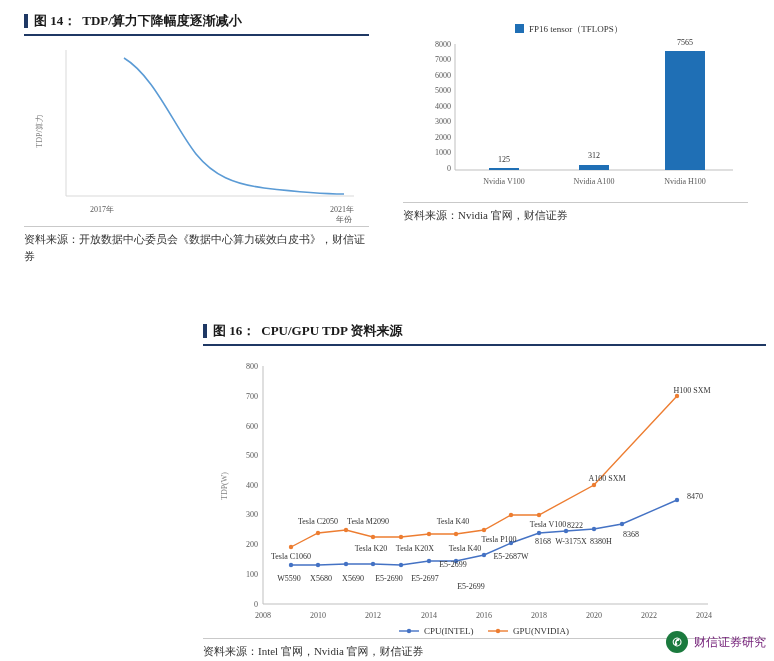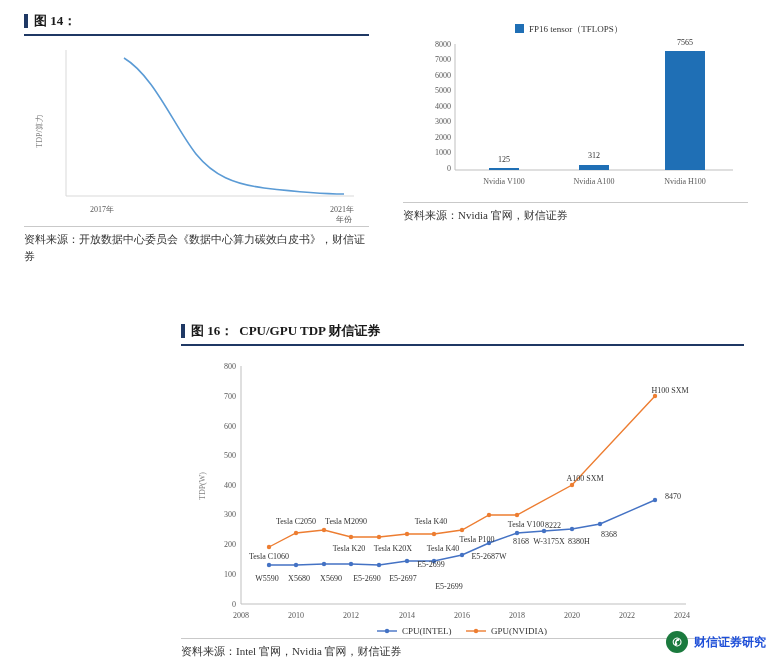--- a/index.html
+++ b/index.html
@@ -31,29 +31,30 @@
 
   
   .logo{
     position:absolute;right:8px;bottom:8px;display:flex;align-items:center;gap:6px;
   }
   .logo .circle{
     width:22px;height:22px;border-radius:50%;background:#1b7a3e;
     display:flex;align-items:center;justify-content:center;
     color:#fff;font-size:11px;font-weight:bold;
   }
-  .logo .txt{font-size:12px;color:#1d4ed8;font-weight:bold;}
+  .logo .txt{font-size:12px;color:#701a75;font-weight:normal;}
 </style>
 </head>
 <body>
 
 <div class="panel" style="left:24px;top:12px;width:345px;">
   <div class="fig-title title-rule">
     <span class="marker"></span>
     <span>图 14：</span>
+    <span>TDP/算力下降幅度逐渐减小</span>
   </div>
   <div class="chartbox" style="height:190px;">
     <svg width="345" height="190" viewBox="0 0 345 190">
 
       <line x1="42" y1="14" x2="42" y2="160" stroke="#d9d9d9" stroke-width="1"></line>
 
       <line x1="42" y1="160" x2="330" y2="160" stroke="#d9d9d9" stroke-width="1"></line>
 
       <text class="axis-label" x="18" y="95" transform="rotate(-90 18 95)" text-anchor="middle">TDP/算力</text>
 
@@ -98,25 +99,25 @@
       <text class="dlabel" x="282" y="33" text-anchor="middle">7565</text>
 
       <text class="tick" x="101" y="172" text-anchor="middle">Nvidia V100</text>
       <text class="tick" x="191" y="172" text-anchor="middle">Nvidia A100</text>
       <text class="tick" x="282" y="172" text-anchor="middle">Nvidia H100</text>
     </svg>
   </div>
   <div class="src">资料来源：Nvidia 官网，财信证券</div>
 </div>
 
-<div class="panel" style="left:181px;top:322px;width:563px;">
+<div class="panel" style="left:203px;top:322px;width:563px;">
   <div class="fig-title title-rule">
     <span class="marker"></span>
     <span>图 16：</span>
-    <span>CPU/GPU TDP 财信证券</span>
+    <span>CPU/GPU TDP 资料来源</span>
   </div>
   <div class="chartbox" style="height:292px;">
     <svg width="563" height="292" viewBox="0 0 563 292">
 
       <line x1="60" y1="20" x2="60" y2="258" stroke="#bfbfbf" stroke-width="1"></line>
       <line x1="60" y1="258" x2="505" y2="258" stroke="#bfbfbf" stroke-width="1"></line>
 
       <text class="axis-label" x="24" y="140" transform="rotate(-90 24 140)" text-anchor="middle">TDP(W)</text>
 
       <g>

